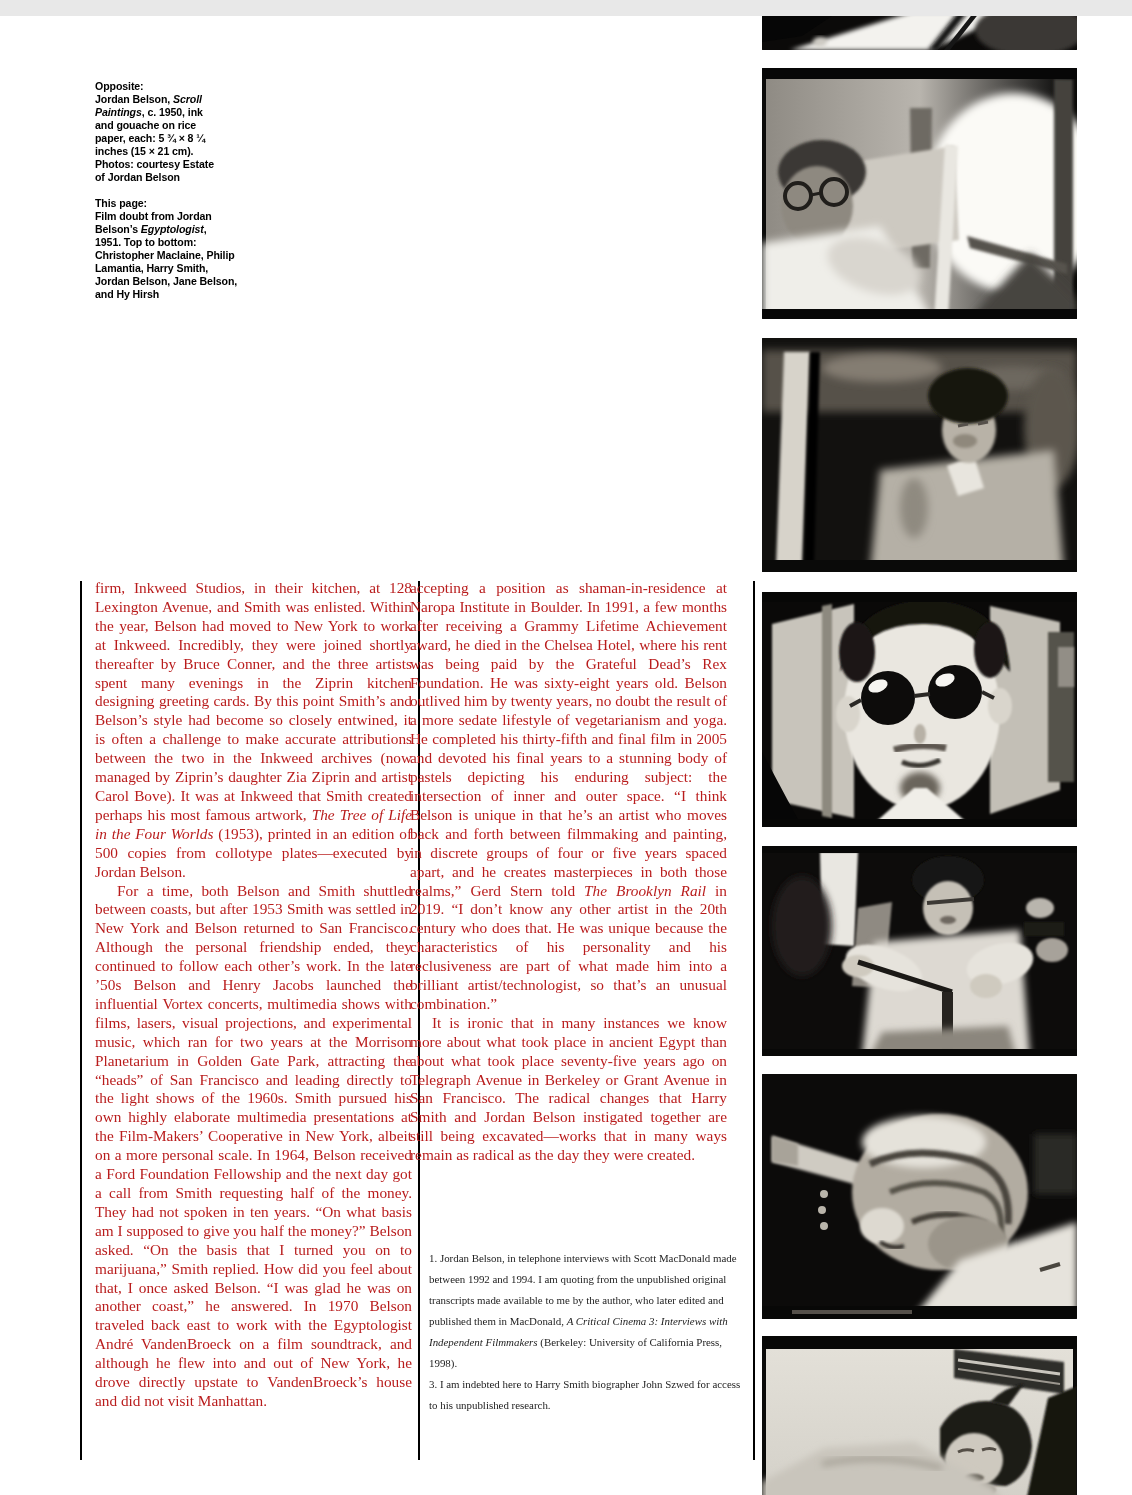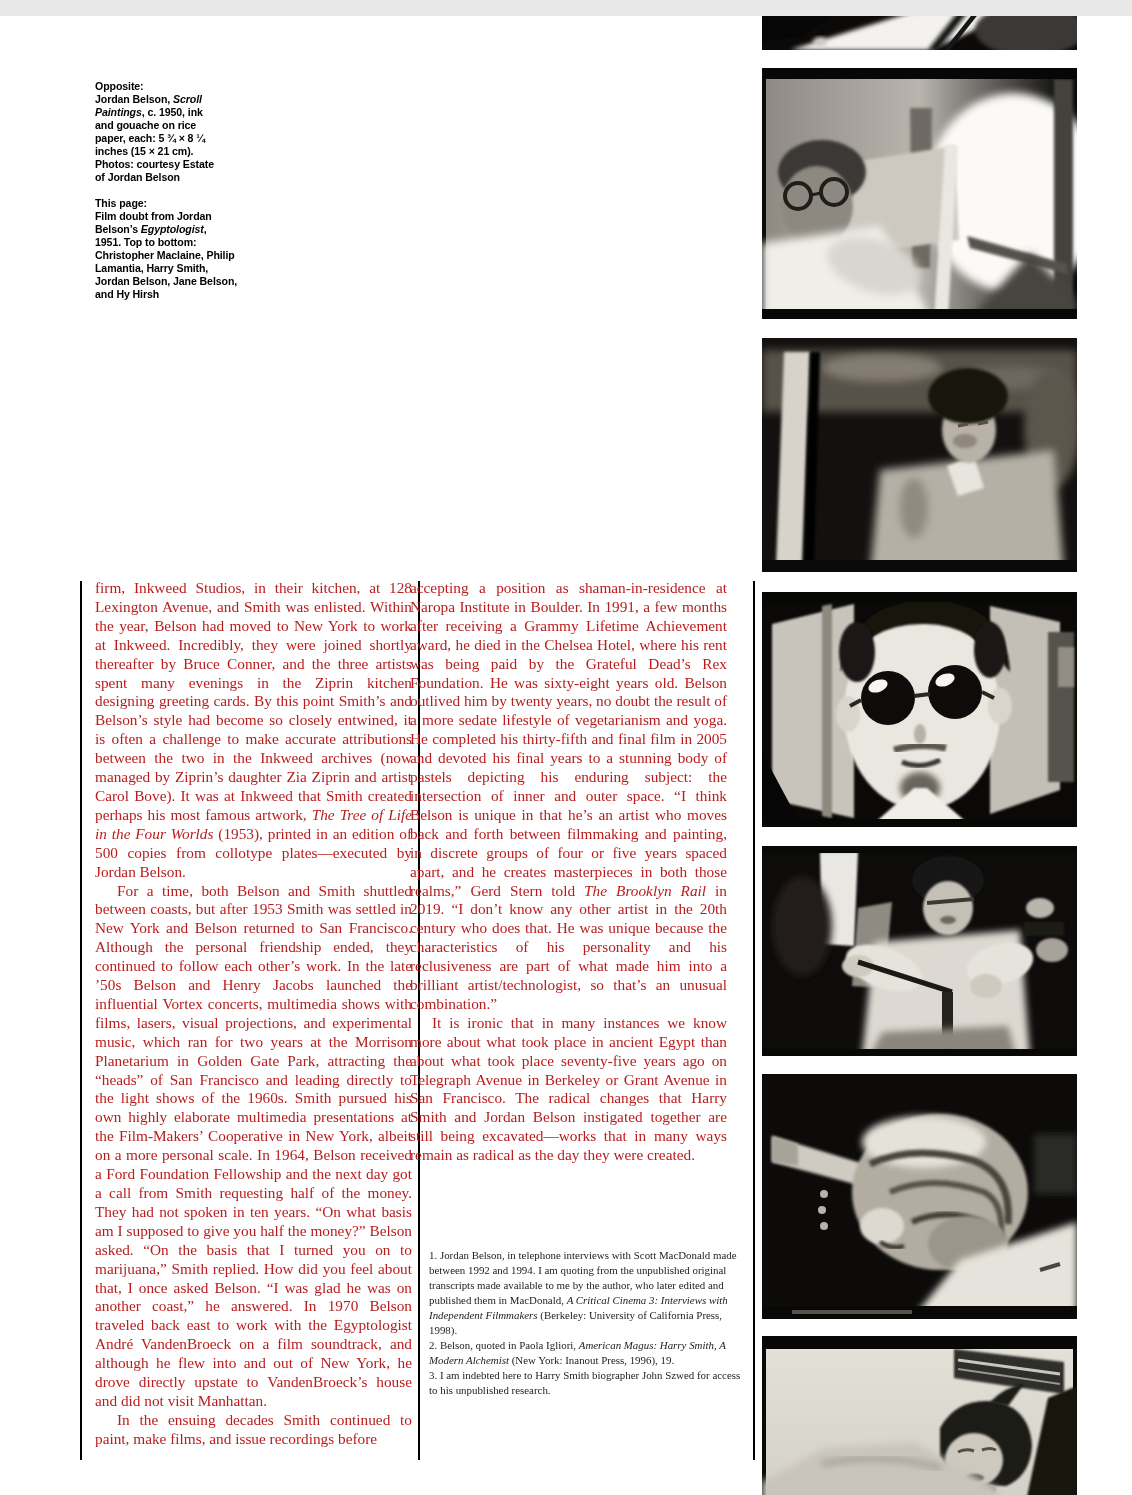--- a/index.html
+++ b/index.html
@@ -23,21 +23,21 @@
     color:#b91c1c;
   }
   #col1{left:95px;}
   #col2{left:410px;}
   .col p{margin:0;}
   .col p.indent{text-indent:22px;}
   .col i{font-style:italic;}
   
   #footnotes{
     position:absolute;left:429px;top:1232px;width:317px;
-    font-size:10.9px;line-height:15px;text-align:left;color:#222;
+    font-size:10.9px;line-height:21px;text-align:left;color:#222;
   }
   #footnotes p{margin:0;}
   #footnotes i{font-style:italic;}
   
   .vrule{position:absolute;top:565px;height:879px;background:#000;}
   #rule-left{left:80px;width:2px;}
   #rule-center{left:418px;width:1.5px;}
   #rule-right{left:753px;width:2px;}
   
   .still{
@@ -75,29 +75,27 @@
 Jordan Belson, Jane Belson,
 and Hy Hirsh</span></div>
 
   <div class="vrule" id="rule-left"></div>
   <div class="vrule" id="rule-center"></div>
   <div class="vrule" id="rule-right"></div>
 
   <div class="col" id="col1">
       <p><span>firm, Inkweed Studios, in their kitchen, at 128 Lexington Avenue, and Smith was enlisted. Within the year, Belson had moved to New York to work at Inkweed. Incredibly, they were joined shortly thereafter by Bruce Conner, and the three artists spent many evenings in the Ziprin kitchen designing greeting cards. By this point Smith’s and Belson’s style had become so closely entwined, it is often a challenge to make accurate attributions between the two in the Inkweed archives (now managed by Ziprin’s daughter Zia Ziprin and artist Carol Bove). It was at Inkweed that Smith created perhaps his most famous artwork, </span><i>The Tree of Life in the Four Worlds</i><span> (1953), printed in an edition of 500 copies from collotype plates—executed by Jordan Belson.</span></p>
       <p class="indent"><span>For a time, both Belson and Smith shuttled between coasts, but after 1953 Smith was settled in New York and Belson returned to San Francisco. Although the personal friendship ended, they continued to follow each other’s work. In the late ’50s Belson and Henry Jacobs launched the influential Vortex concerts, multimedia shows with films, lasers, visual projections, and experimental music, which ran for two years at the Morrison Planetarium in Golden Gate Park, attracting the “heads” of San Francisco and leading directly to the light shows of the 1960s. Smith pursued his own highly elaborate multimedia presentations at the Film-Makers’ Cooperative in New York, albeit on a more personal scale. In 1964, Belson received a Ford Foundation Fellowship and the next day got a call from Smith requesting half of the money. They had not spoken in ten years. “On what basis am I supposed to give you half the money?” Belson asked. “On the basis that I turned you on to marijuana,” Smith replied. How did you feel about that, I once asked Belson. “I was glad he was on another coast,” he answered. In 1970 Belson traveled back east to work with the Egyptologist André VandenBroeck on a film soundtrack, and although he flew into and out of New York, he drove directly upstate to VandenBroeck’s house and did not visit Manhattan.</span></p>
-      <p class="indent"><span>In the ensuing decades Smith continued to paint, make films, and issue recordings before</span></p>
     </div>
   <div class="col" id="col2">
       <p><span>accepting a position as shaman-in-residence at Naropa Institute in Boulder. In 1991, a few months after receiving a Grammy Lifetime Achievement award, he died in the Chelsea Hotel, where his rent was being paid by the Grateful Dead’s Rex Foundation. He was sixty-eight years old. Belson outlived him by twenty years, no doubt the result of a more sedate lifestyle of vegetarianism and yoga. He completed his thirty-fifth and final film in 2005 and devoted his final years to a stunning body of pastels depicting his enduring subject: the intersection of inner and outer space. “I think Belson is unique in that he’s an artist who moves back and forth between filmmaking and painting, in discrete groups of four or five years spaced apart, and he creates masterpieces in both those realms,” Gerd Stern told </span><i>The Brooklyn Rail</i><span> in 2019. “I don’t know any other artist in the 20th century who does that. He was unique because the characteristics of his personality and his reclusiveness are part of what made him into a brilliant artist/technologist, so that’s an unusual combination.”</span></p>
       <p class="indent"><span>It is ironic that in many instances we know more about what took place in ancient Egypt than about what took place seventy-five years ago on Telegraph Avenue in Berkeley or Grant Avenue in San Francisco. The radical changes that Harry Smith and Jordan Belson instigated together are still being excavated—works that in many ways remain as radical as the day they were created.</span></p>
     </div>
   <div id="footnotes">
       <p><span>1. Jordan Belson, in telephone interviews with Scott MacDonald made between 1992 and 1994. I am quoting from the unpublished original transcripts made available to me by the author, who later edited and published them in MacDonald, </span><i>A Critical Cinema 3: Interviews with Independent Filmmakers</i><span> (Berkeley: University of California Press, 1998).</span></p>
-      <p><span>2. Belson, quoted in Paola Igliori, </span><i>American Magus: Harry Smith, A Modern Alchemist</i><span> (New York: Inanout Press, 1996), 19.</span></p>
       <p><span>3. I am indebted here to Harry Smith biographer John Szwed for access to his unpublished research.</span></p>
     </div>
 
   <figure class="still" id="still-1" aria-label="">
     <svg viewBox="0 0 315 34" preserveAspectRatio="none">
       <defs>
           <filter id="b1" x="-20%" y="-20%" width="140%" height="140%">
             <feGaussianBlur stdDeviation="2"></feGaussianBlur>
           </filter>
         </defs>

